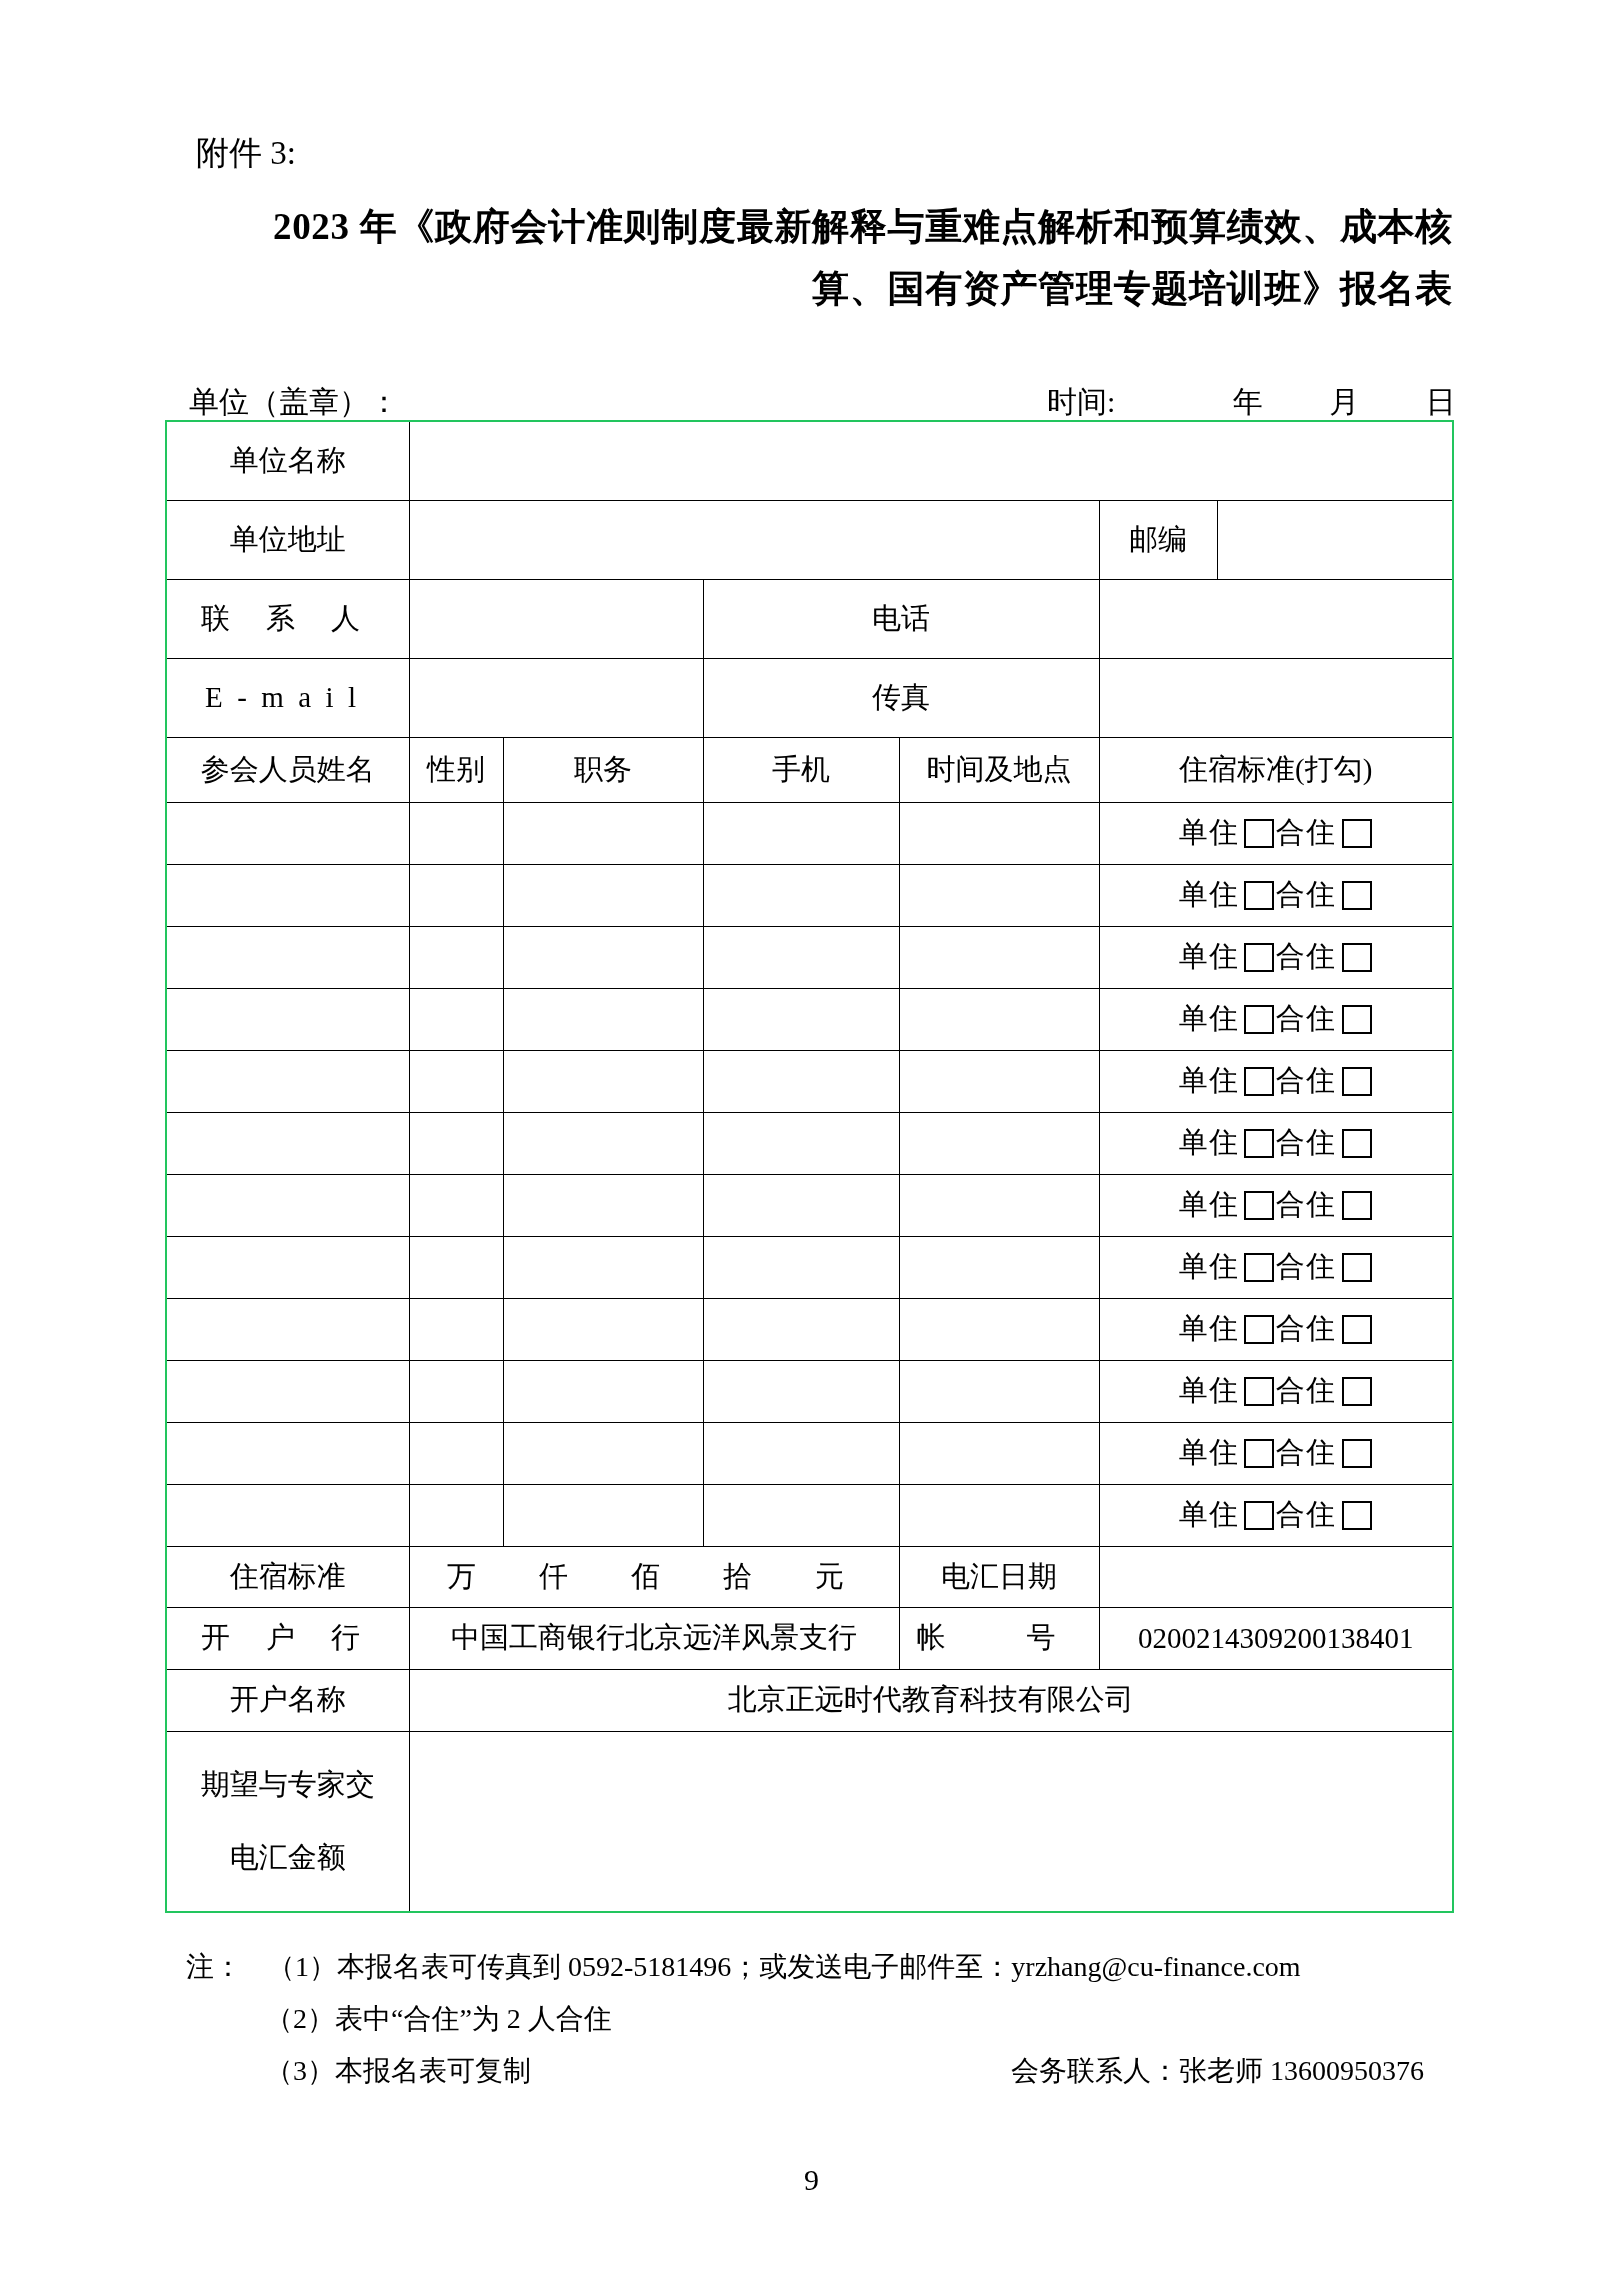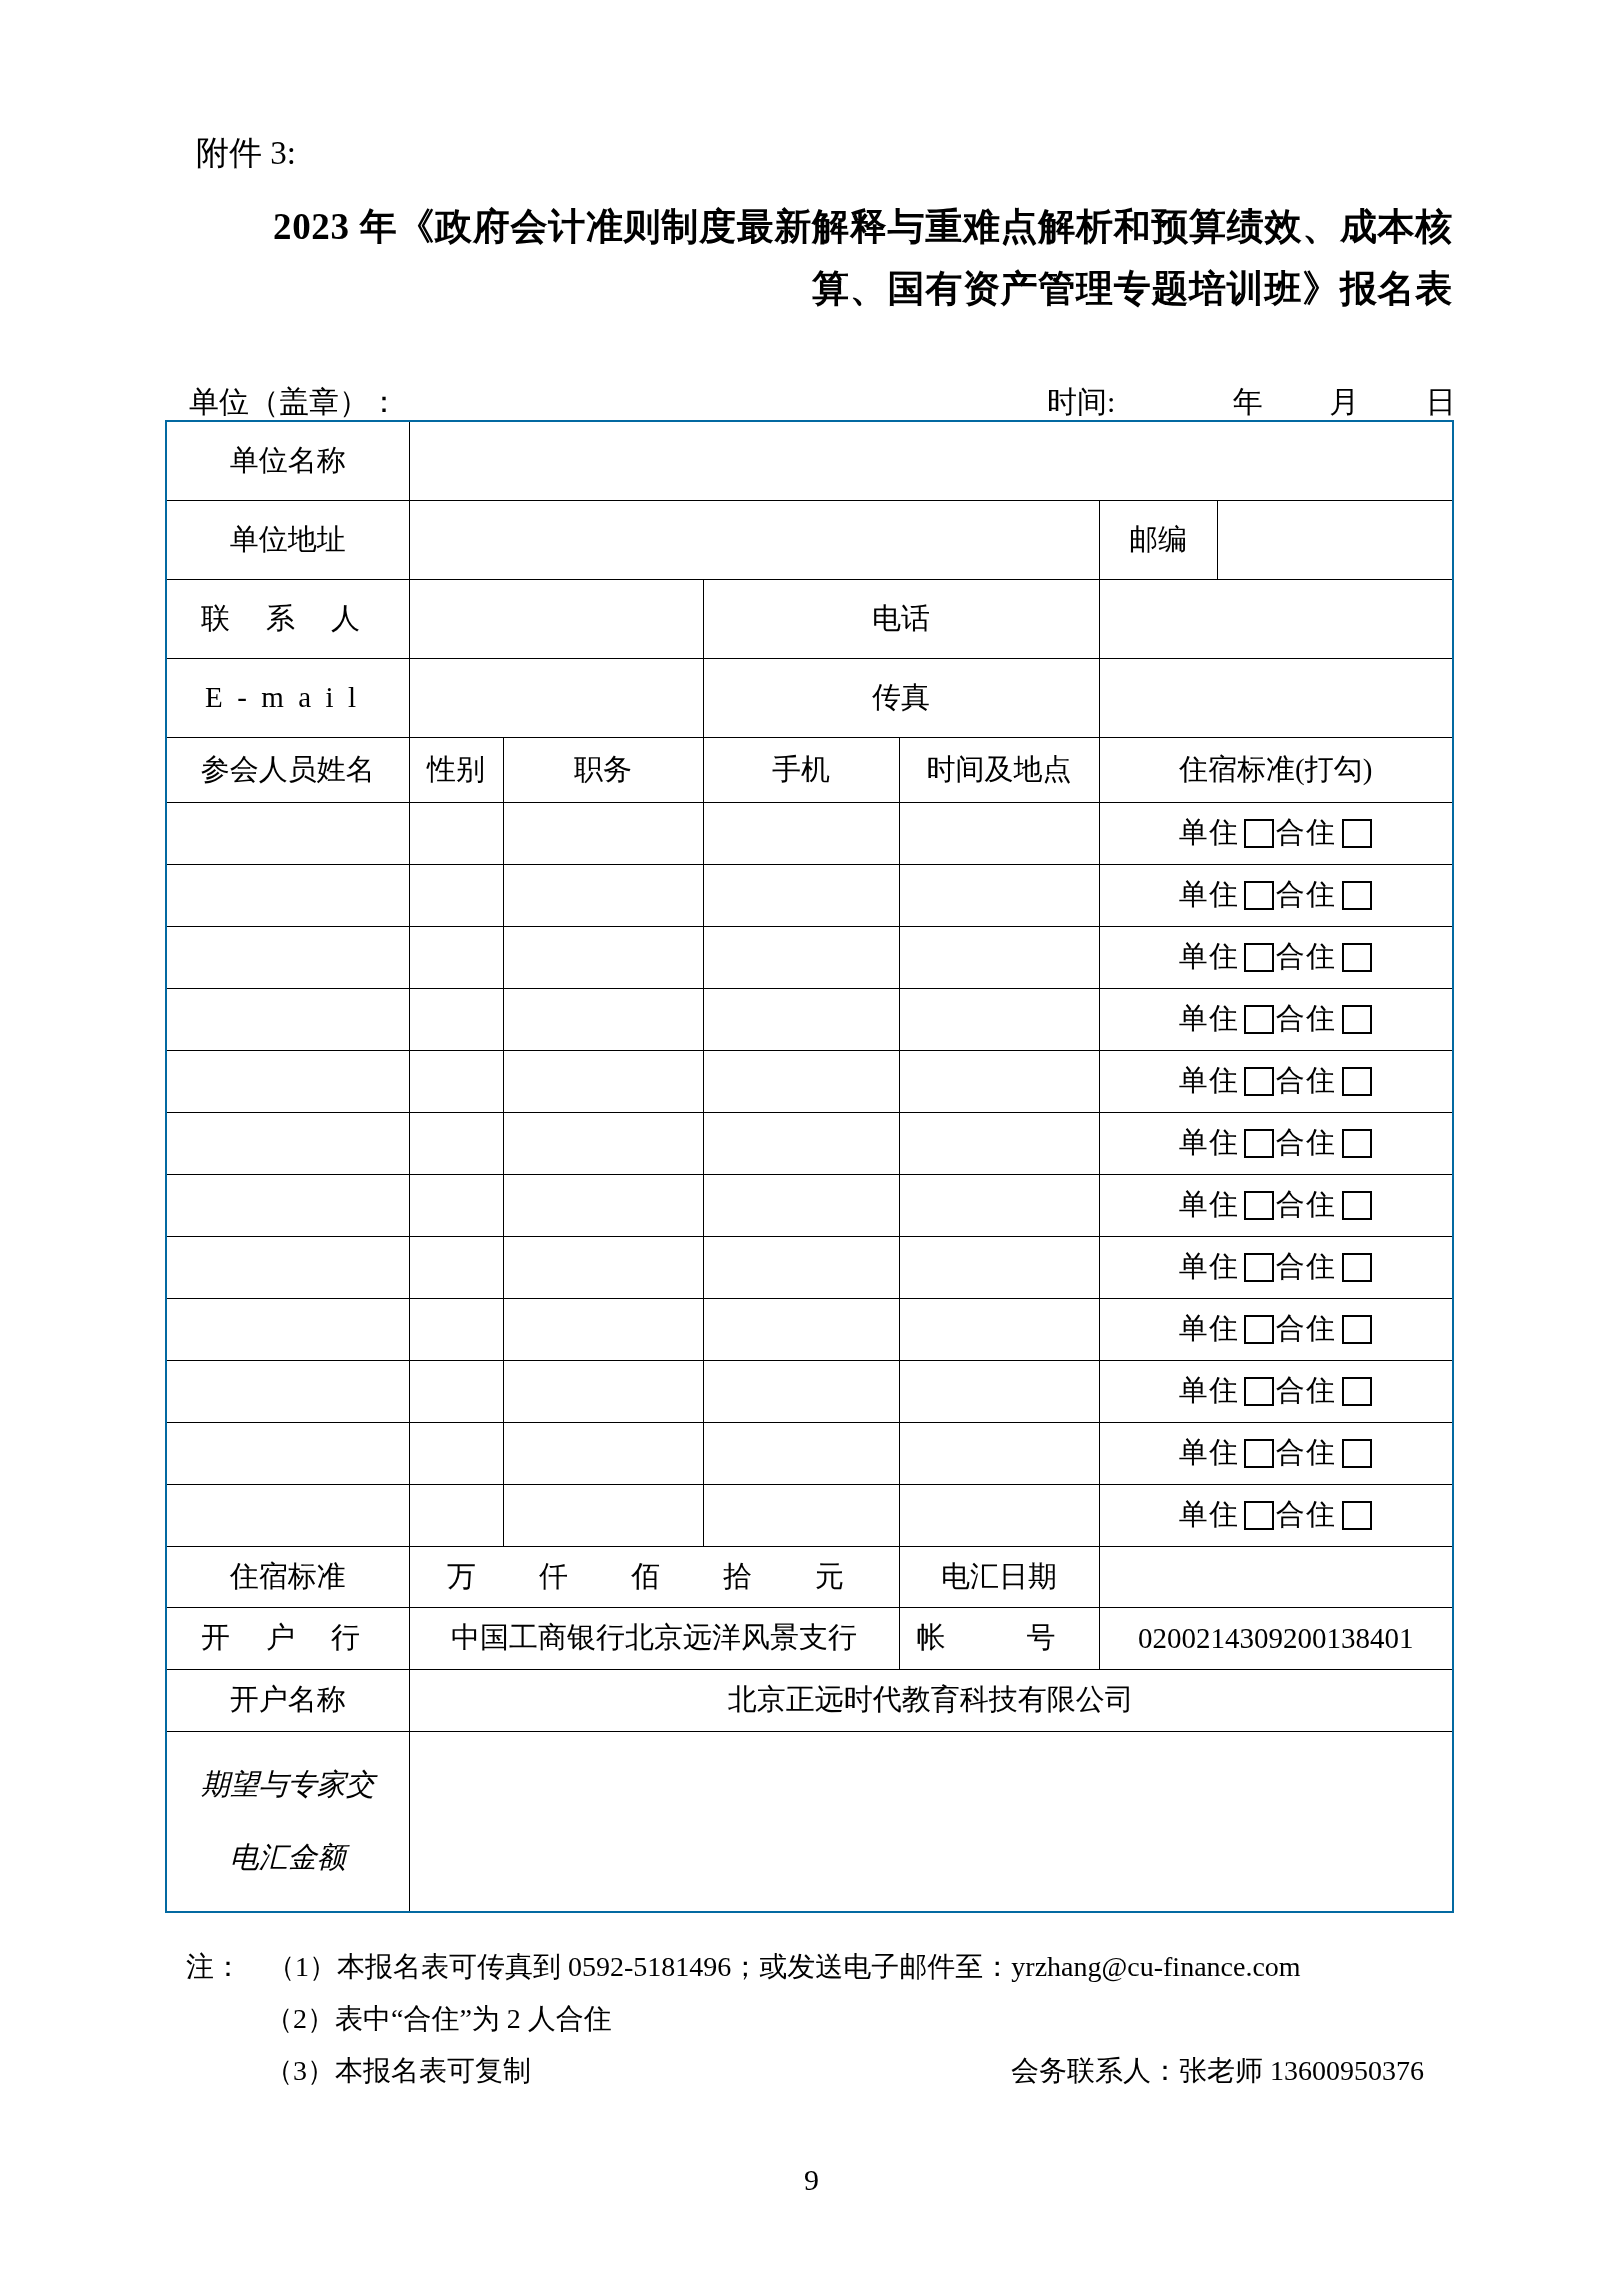--- a/index.html
+++ b/index.html
@@ -52,21 +52,21 @@
   .time-group .dy { margin-left: 59px; }
 
   table.reg-table {
     position: absolute;
     left: 165px;
     top: 420px;
     width: 1288px;
     border-collapse: collapse;
     table-layout: fixed;
     font-size: 29px;
-    border: 2px solid #0369a1;
+    border: 2px solid #22c55e;
   }
   table.reg-table td {
     border: 1.3px solid #000;
     padding: 0;
     text-align: center;
     vertical-align: middle;
     overflow: hidden;
   }
   tr.r-top    { height: 79px; }
   tr.r-header { height: 65px; padding-left: 44px; }
@@ -74,21 +74,21 @@
   tr.r-remit  { height: 61px;  }
   tr.r-bank   { height: 62px;  }
   tr.r-acct   { height: 62px;  }
   tr.r-expect { height: 181px; }
 
   .cell-left { text-align: left; padding-left: 18.3px; }
   .spread    { letter-spacing: 14.4px; }
   .spread-wide { letter-spacing: 26px; }
   .email-label { letter-spacing: 14.4px; }
   .units-cell  { letter-spacing: 17px; }
-  .expect-label { line-height: 73px; font-style: italic; }
+  .expect-label { line-height: 73px; }
 
   .housing-cell { letter-spacing: 1.3px; white-space: nowrap; }
   .cbox {
     display: inline-block;
     width: 26px;
     height: 25px;
     border: 2px solid #000;
     vertical-align: middle;
     margin: 0 1.3px 3.9px 5.2px;
     background: #fff;

